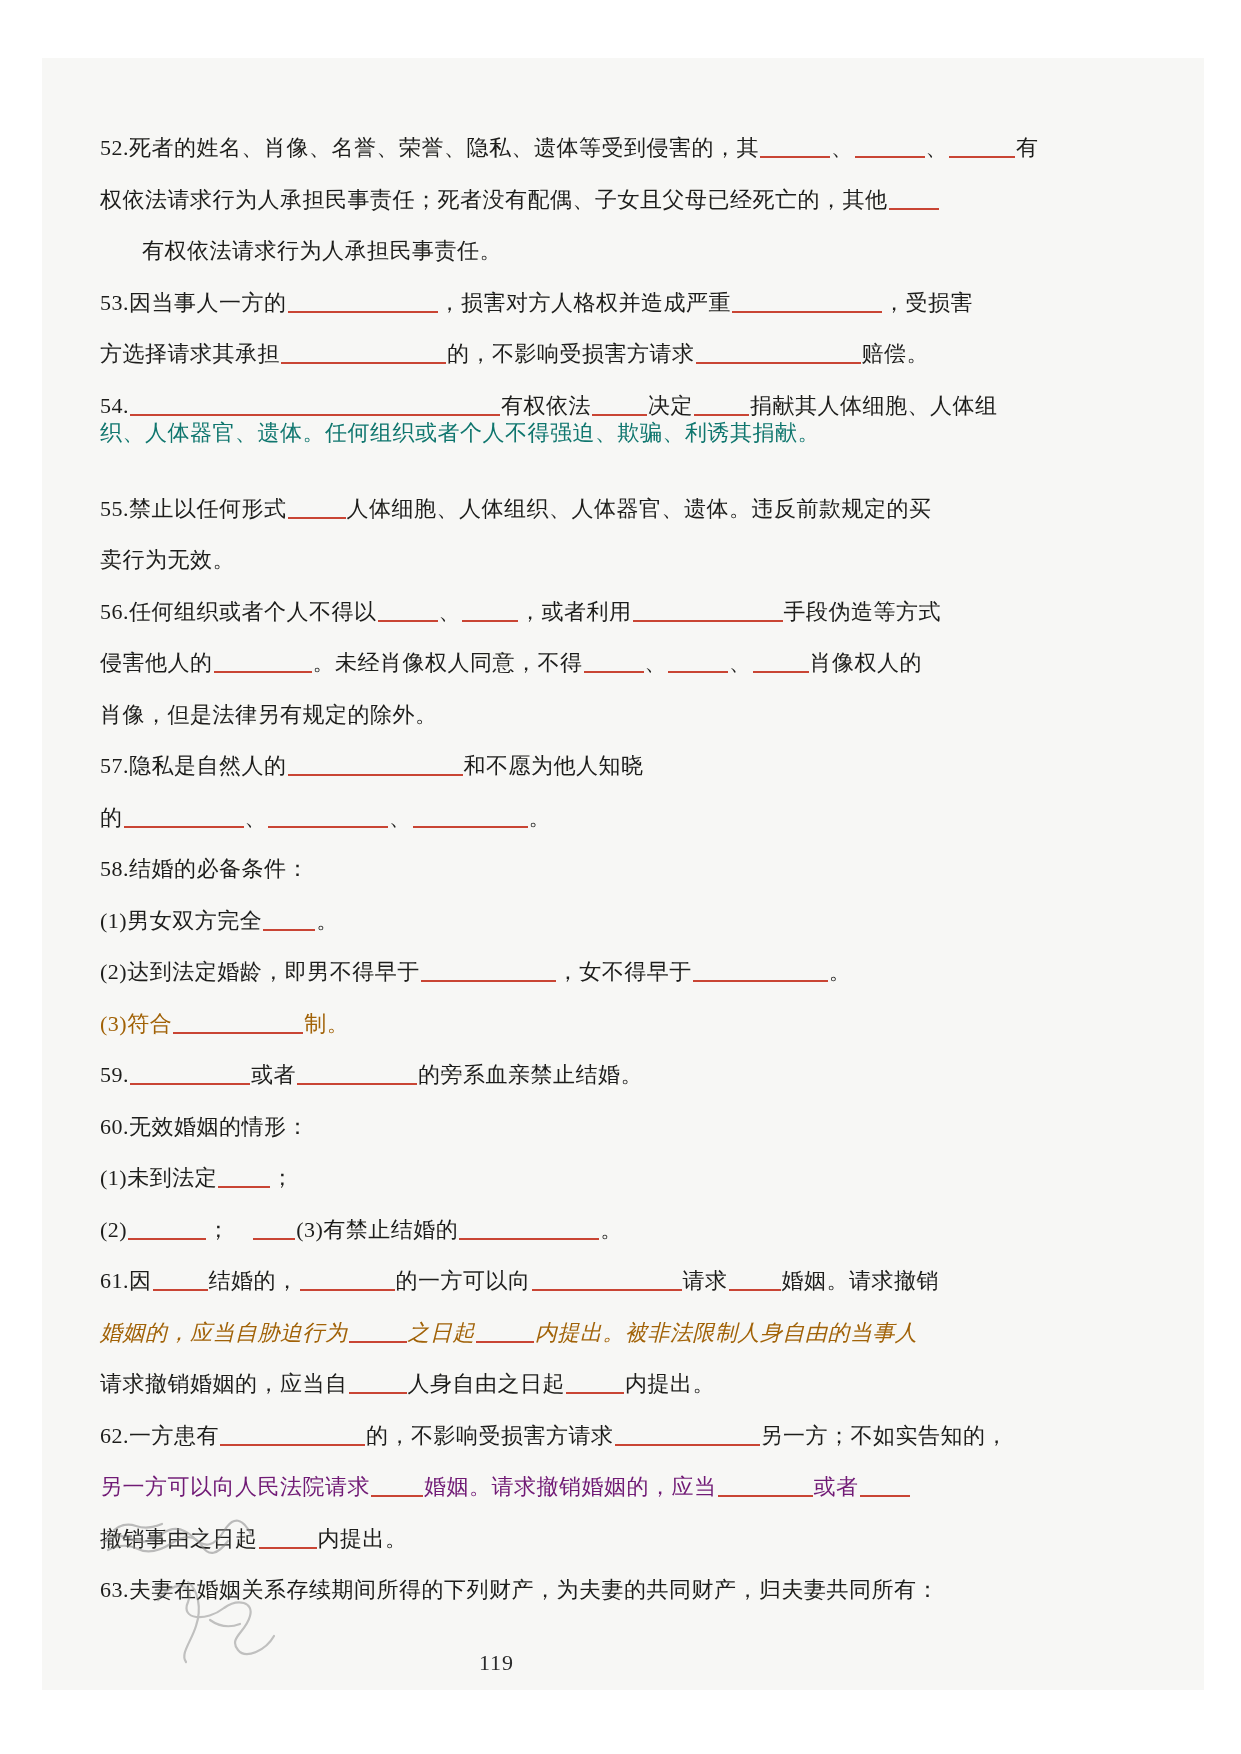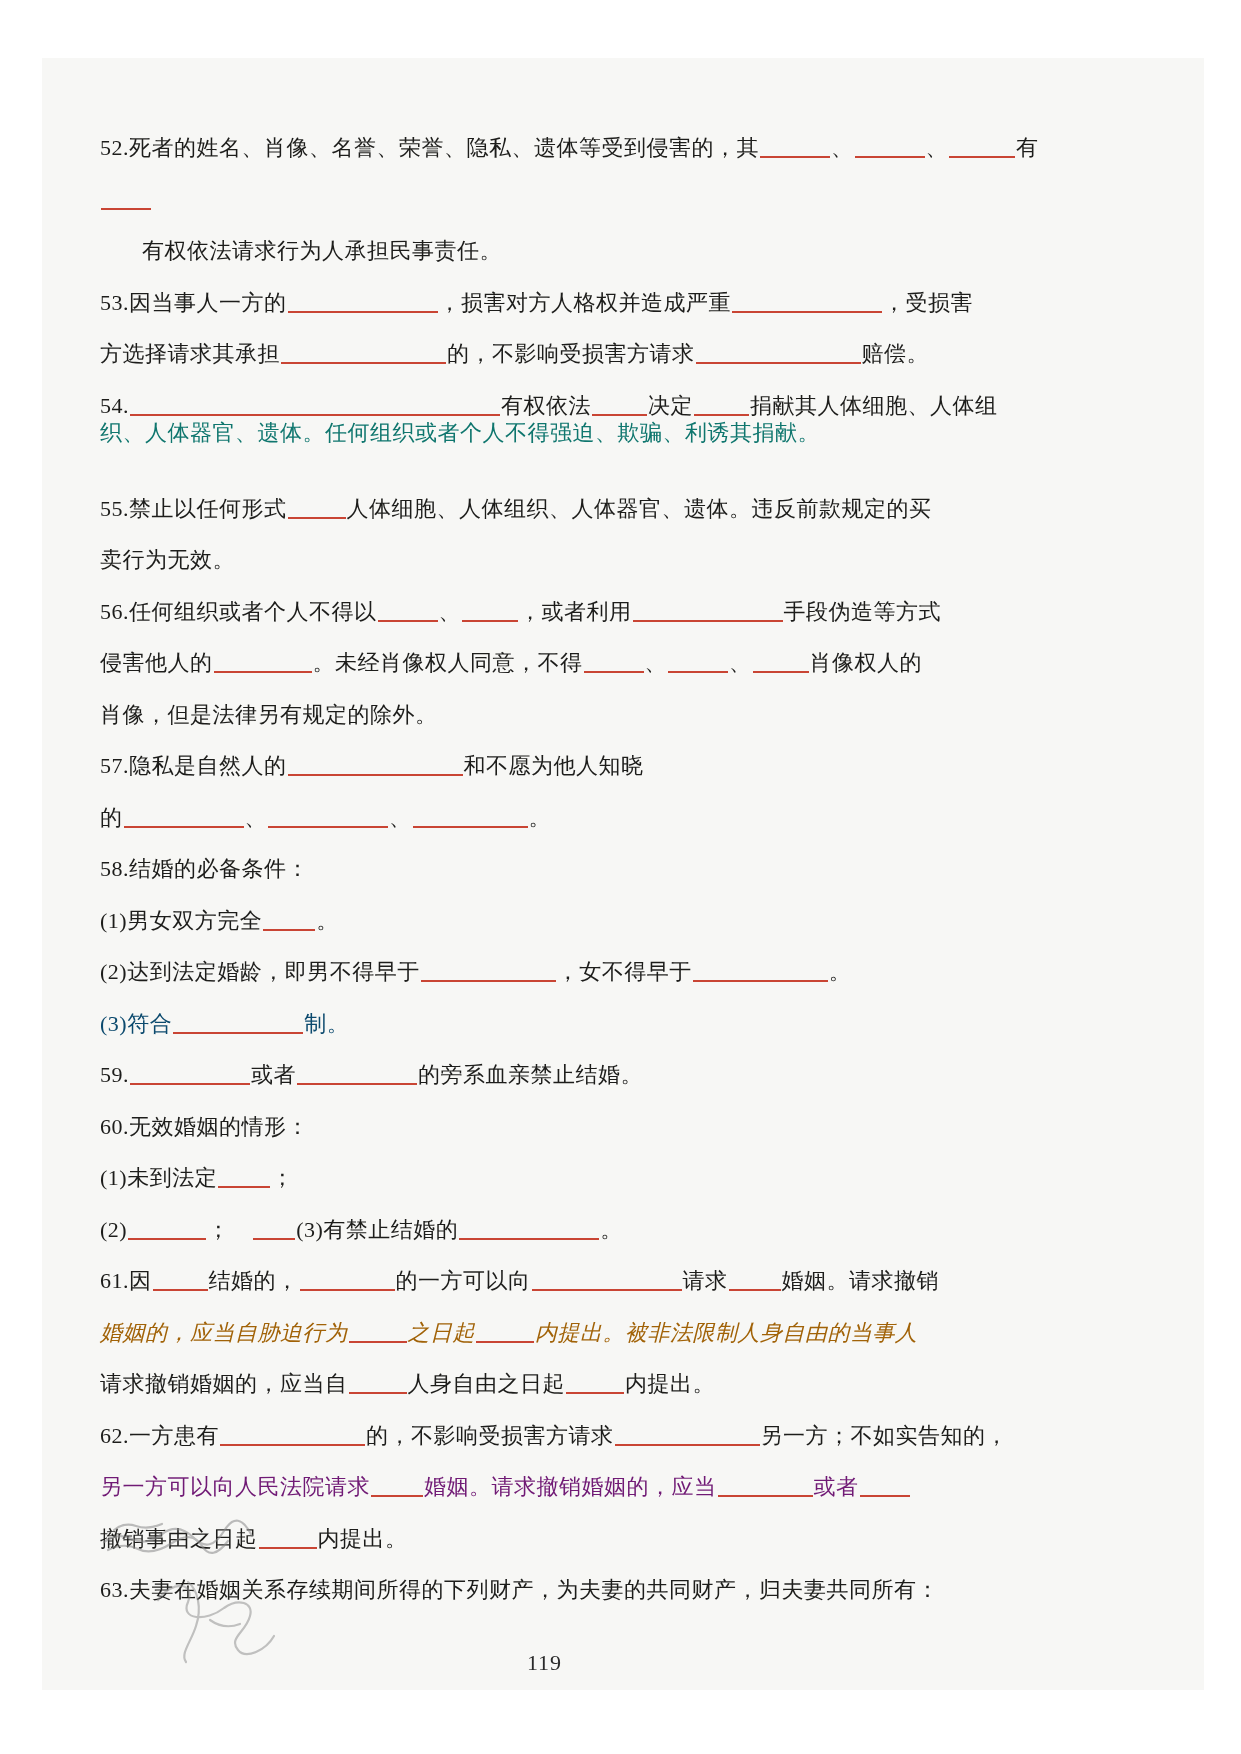--- a/index.html
+++ b/index.html
@@ -17,47 +17,47 @@
     font-size:22px;color:#1d1d1b;white-space:nowrap;
     letter-spacing:0.5px;
   }
   .blank{
     display:inline-block;height:0;border-bottom:2px solid #c94534;
     transform:translateY(3px);margin:0 1px;
   }
   .scribble{position:absolute;pointer-events:none;}
   .footer{
     position:absolute;left:0;top:1650px;width:993px;text-align:center;
-    font-size:22px;color:#2a2a2a;letter-spacing:1px;padding-left:48px;
+    font-size:22px;color:#2a2a2a;letter-spacing:1px;
   }
 </style>
 </head>
 <body>
 
 <div class="page"></div>
 
 <div id="lines">
     <div class="line" style="top: 122px; color: rgb(29, 29, 27);"><span>52.死者的姓名、肖像、名誉、荣誉、隐私、遗体等受到侵害的，其</span><span class="blank" style="width: 70px; border-bottom-color: rgb(201, 69, 52);"></span><span>、</span><span class="blank" style="width: 70px; border-bottom-color: rgb(201, 69, 52);"></span><span>、</span><span class="blank" style="width: 66px; border-bottom-color: rgb(201, 69, 52);"></span><span>有</span></div>
-    <div class="line" style="top: 174px; color: rgb(29, 29, 27);"><span class="blank" style="width: 50px; border-bottom-color: rgb(201, 69, 52);"></span></div>
+    <div class="line" style="top: 174px; color: rgb(29, 29, 27);"><span>权依法请求行为人承担民事责任；死者没有配偶、子女且父母已经死亡的，其他</span><span class="blank" style="width: 50px; border-bottom-color: rgb(201, 69, 52);"></span></div>
     <div class="line" style="top: 225px; color: rgb(29, 29, 27); margin-left: 42px;"><span>有权依法请求行为人承担民事责任。</span></div>
     <div class="line" style="top: 277px; color: rgb(29, 29, 27);"><span>53.因当事人一方的</span><span class="blank" style="width: 150px; border-bottom-color: rgb(201, 69, 52);"></span><span>，损害对方人格权并造成严重</span><span class="blank" style="width: 150px; border-bottom-color: rgb(201, 69, 52);"></span><span>，受损害</span></div>
     <div class="line" style="top: 328px; color: rgb(29, 29, 27);"><span>方选择请求其承担</span><span class="blank" style="width: 165px; border-bottom-color: rgb(201, 69, 52);"></span><span>的，不影响受损害方请求</span><span class="blank" style="width: 165px; border-bottom-color: rgb(201, 69, 52);"></span><span>赔偿。</span></div>
     <div class="line" style="top: 380px; color: rgb(29, 29, 27);"><span>54.</span><span class="blank" style="width: 370px; border-bottom-color: rgb(201, 69, 52);"></span><span>有权依法</span><span class="blank" style="width: 55px; border-bottom-color: rgb(201, 69, 52);"></span><span>决定</span><span class="blank" style="width: 55px; border-bottom-color: rgb(201, 69, 52);"></span><span>捐献其人体细胞、人体组</span></div>
     <div class="line" style="top: 407px; color: #0f766e;"><span>织、人体器官、遗体。任何组织或者个人不得强迫、欺骗、利诱其捐献。</span></div>
     <div class="line" style="top: 483px; color: rgb(29, 29, 27);"><span>55.禁止以任何形式</span><span class="blank" style="width: 58px; border-bottom-color: rgb(201, 69, 52);"></span><span>人体细胞、人体组织、人体器官、遗体。违反前款规定的买</span></div>
     <div class="line" style="top: 534px; color: rgb(29, 29, 27);"><span>卖行为无效。</span></div>
     <div class="line" style="top: 586px; color: rgb(29, 29, 27);"><span>56.任何组织或者个人不得以</span><span class="blank" style="width: 60px; border-bottom-color: rgb(201, 69, 52);"></span><span>、</span><span class="blank" style="width: 56px; border-bottom-color: rgb(201, 69, 52);"></span><span>，或者利用</span><span class="blank" style="width: 150px; border-bottom-color: rgb(201, 69, 52);"></span><span>手段伪造等方式</span></div>
     <div class="line" style="top: 637px; color: rgb(29, 29, 27);"><span>侵害他人的</span><span class="blank" style="width: 98px; border-bottom-color: rgb(201, 69, 52);"></span><span>。未经肖像权人同意，不得</span><span class="blank" style="width: 60px; border-bottom-color: rgb(201, 69, 52);"></span><span>、</span><span class="blank" style="width: 60px; border-bottom-color: rgb(201, 69, 52);"></span><span>、</span><span class="blank" style="width: 56px; border-bottom-color: rgb(201, 69, 52);"></span><span>肖像权人的</span></div>
     <div class="line" style="top: 689px; color: rgb(29, 29, 27);"><span>肖像，但是法律另有规定的除外。</span></div>
     <div class="line" style="top: 740px; color: rgb(29, 29, 27);"><span>57.隐私是自然人的</span><span class="blank" style="width: 175px; border-bottom-color: rgb(201, 69, 52);"></span><span>和不愿为他人知晓</span></div>
     <div class="line" style="top: 792px; color: rgb(29, 29, 27);"><span>的</span><span class="blank" style="width: 120px; border-bottom-color: rgb(201, 69, 52);"></span><span>、</span><span class="blank" style="width: 120px; border-bottom-color: rgb(201, 69, 52);"></span><span>、</span><span class="blank" style="width: 115px; border-bottom-color: rgb(201, 69, 52);"></span><span>。</span></div>
     <div class="line" style="top: 843px; color: rgb(29, 29, 27);"><span>58.结婚的必备条件：</span></div>
     <div class="line" style="top: 895px; color: rgb(29, 29, 27); font-family: Liberation Serif, serif;"><span>(1)男女双方完全</span><span class="blank" style="width: 52px; border-bottom-color: rgb(201, 69, 52);"></span><span>。</span></div>
     <div class="line" style="top: 946px; color: rgb(29, 29, 27);"><span>(2)达到法定婚龄，即男不得早于</span><span class="blank" style="width: 135px; border-bottom-color: rgb(201, 69, 52);"></span><span>，女不得早于</span><span class="blank" style="width: 135px; border-bottom-color: rgb(201, 69, 52);"></span><span>。</span></div>
-    <div class="line" style="top: 998px; color: #0c4a6e;"><span>(3)符合</span><span class="blank" style="width: 130px; border-bottom-color: rgb(201, 69, 52);"></span><span>制。</span></div>
+    <div class="line" style="top: 998px; color: #a16207;"><span>(3)符合</span><span class="blank" style="width: 130px; border-bottom-color: rgb(201, 69, 52);"></span><span>制。</span></div>
     <div class="line" style="top: 1049px; color: rgb(29, 29, 27);"><span>59.</span><span class="blank" style="width: 120px; border-bottom-color: rgb(201, 69, 52);"></span><span>或者</span><span class="blank" style="width: 120px; border-bottom-color: rgb(201, 69, 52);"></span><span>的旁系血亲禁止结婚。</span></div>
     <div class="line" style="top: 1101px; color: rgb(29, 29, 27);"><span>60.无效婚姻的情形：</span></div>
     <div class="line" style="top: 1152px; color: rgb(29, 29, 27);"><span>(1)未到法定</span><span class="blank" style="width: 52px; border-bottom-color: rgb(201, 69, 52);"></span><span>；</span></div>
     <div class="line" style="top: 1204px; color: rgb(29, 29, 27);"><span>(2)</span><span class="blank" style="width: 78px; border-bottom-color: rgb(201, 69, 52);"></span><span>；　</span><span class="blank" style="width: 42px; border-bottom-color: rgb(201, 69, 52);"></span><span>(3)有禁止结婚的</span><span class="blank" style="width: 140px; border-bottom-color: rgb(201, 69, 52);"></span><span>。</span></div>
     <div class="line" style="top: 1255px; color: rgb(29, 29, 27);"><span>61.因</span><span class="blank" style="width: 55px; border-bottom-color: rgb(201, 69, 52);"></span><span>结婚的，</span><span class="blank" style="width: 95px; border-bottom-color: rgb(201, 69, 52);"></span><span>的一方可以向</span><span class="blank" style="width: 150px; border-bottom-color: rgb(201, 69, 52);"></span><span>请求</span><span class="blank" style="width: 52px; border-bottom-color: rgb(201, 69, 52);"></span><span>婚姻。请求撤销</span></div>
     <div class="line" style="top: 1307px; color: #a16207; font-style: italic;"><span>婚姻的，应当自胁迫行为</span><span class="blank" style="width: 58px; border-bottom-color: rgb(201, 69, 52);"></span><span>之日起</span><span class="blank" style="width: 58px; border-bottom-color: rgb(201, 69, 52);"></span><span>内提出。被非法限制人身自由的当事人</span></div>
     <div class="line" style="top: 1358px; color: rgb(29, 29, 27);"><span>请求撤销婚姻的，应当自</span><span class="blank" style="width: 58px; border-bottom-color: rgb(201, 69, 52);"></span><span>人身自由之日起</span><span class="blank" style="width: 58px; border-bottom-color: rgb(201, 69, 52);"></span><span>内提出。</span></div>
     <div class="line" style="top: 1410px; color: rgb(29, 29, 27);"><span>62.一方患有</span><span class="blank" style="width: 145px; border-bottom-color: rgb(201, 69, 52);"></span><span>的，不影响受损害方请求</span><span class="blank" style="width: 145px; border-bottom-color: rgb(201, 69, 52);"></span><span>另一方；不如实告知的，</span></div>
     <div class="line" style="top: 1461px; color: #701a75;"><span>另一方可以向人民法院请求</span><span class="blank" style="width: 52px; border-bottom-color: rgb(201, 69, 52);"></span><span>婚姻。请求撤销婚姻的，应当</span><span class="blank" style="width: 95px; border-bottom-color: rgb(201, 69, 52);"></span><span>或者</span><span class="blank" style="width: 50px; border-bottom-color: rgb(201, 69, 52);"></span></div>
     <div class="line" style="top: 1513px; color: rgb(29, 29, 27);"><span>撤销事由之日起</span><span class="blank" style="width: 58px; border-bottom-color: rgb(201, 69, 52);"></span><span>内提出。</span></div>

